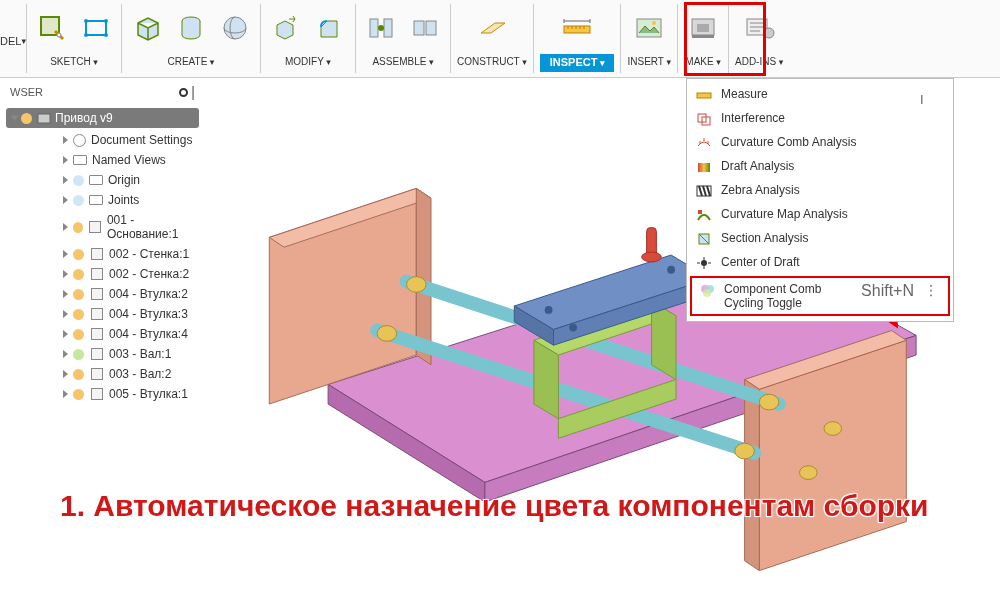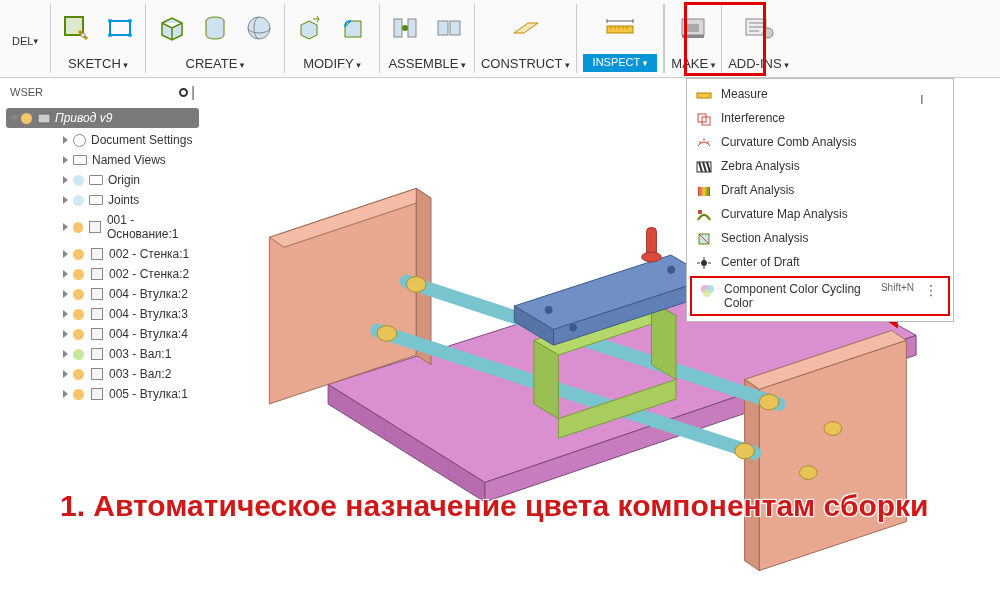--- a/index.html
+++ b/index.html
@@ -4,51 +4,51 @@
 <style>
   * { box-sizing: border-box; margin: 0; padding: 0; font-family: Arial, sans-serif; }
   body { width: 1000px; height: 600px; background: #fff; overflow: hidden; position: relative; }
 
   .toolbar { display: flex; height: 78px; border-bottom: 1px solid #ccc; background: #fafafa; }
   .toolbar-sep { width: 1px; background: #ccc; margin: 4px 0; }
   .tb-group { display: flex; flex-direction: column; align-items: center; padding: 2px 6px 0; }
   .tb-icons { display: flex; gap: 6px; align-items: center; height: 52px; }
   .tb-icon { width: 38px; height: 38px; display: flex; align-items: center; justify-content: center; cursor: pointer; }
   .tb-icon svg { width: 34px; height: 34px; }
-  .tb-label { font-size: 13px; color: #333; padding: 2px 0 4px; }
+  .tb-label { font-size: 10px; color: #333; padding: 2px 0 4px; }
   .tb-label::after { content: " ▾"; font-size: 9px; }
 
-  .model-switch { display:flex; align-items:center; height:56px; padding:26px 12px 0; font-size:11px; color:#333; }
+  .model-switch { display:flex; align-items:center; height:56px; padding:26px 0 0; font-size:11px; color:#333; }
   .model-switch::after { content:" ▾"; font-size:9px; }
 
-  .inspect-btn { background:#0696d7; color:#fff; padding:2px 10px 4px; font-size:11px; }
+  .inspect-btn { background:#0696d7; color:#fff; padding:2px 10px 4px; font-size:11px;font-weight:bold; }
   .inspect-btn::after { content:" ▾"; font-size:9px; }
 
   .browser-header { display:flex; align-items:center; justify-content:space-between; padding:6px 10px; font-size:11px; color:#555;gap:20px; }
   .browser-header .dot { width:9px; height:9px; border-radius:50%; border:2px solid #333; display:inline-block; margin-left:4px;}
   .browser { width: 205px; font-size: 12px; color:#333; }
-  .brow-root { display:flex; align-items:center; gap:4px; background:#7a7a7a; color:#fff; padding:3px 6px; border-radius:3px; margin:2px 6px;font-style:italic; }
+  .brow-root { display:flex; align-items:center; gap:4px; background:#7a7a7a; color:#fff; padding:3px 6px; border-radius:3px; margin:2px 6px; }
   .brow-row { display:flex; align-items:center; gap:5px; padding:3px 4px 3px 10px;margin-left:41px; }
   .brow-row.indent1 { padding-left: 22px; }
   .bulb { width:11px; height:11px; border-radius:50%; display:inline-block; }
   .tri { width:0; height:0; border-top:4px solid transparent; border-bottom:4px solid transparent; border-left:5px solid #888; display:inline-block; }
   .tri.open { transform: rotate(90deg); }
   .mini-ico { width:15px; height:13px; display:inline-flex; align-items:center; justify-content:center; }
   .folder { width:14px; height:10px; border:1px solid #888; background:#fff; border-radius:1px; }
   .gear { width:13px; height:13px; border:1px solid #888; border-radius:50%; position:relative; }
   .cube { width:12px; height:12px; border:1px solid #888; background:#f4f4f4; }
 
   .viewport { position:absolute; left:205px; top:110px; right:0; bottom:0; background:#fff; }
 
   .inspect-hl { position:absolute; left:684px; top:2px; width:82px; height:74px; border:3px solid #e00000; z-index:20; }
 
   .dropdown { position:absolute; left:686px; top:78px; width:268px; background:#fff; border:1px solid #bbb; z-index:30; padding:4px 0; }
   .dd-item { display:flex; align-items:flex-start; gap:8px; padding:4px 8px; font-size:12px; color:#333; cursor:pointer; }
   .dd-ico { width:18px; height:16px; display:flex; align-items:center; justify-content:center; }
-  .dd-sc { margin-left:auto; font-size:10px; color:#666; }
+  .dd-sc { margin-left:auto; font-size:16px; color:#666; }
   .dd-hl { border:2px solid #e00000; margin:1px 3px; }
   .dd-dots { font-size:14px; color:#666; padding:0 2px; }
 
   .arrow { position:absolute; left:756px; top:80px; z-index:25; pointer-events:none; }
 
   .annotation { position:absolute; left:60px; top:488px; font-size:30px; font-weight:bold; color:#d01818; text-shadow: -1px -1px 0 #fff, 1px -1px 0 #fff, -1px 1px 0 #fff, 1px 1px 0 #fff, 0 0 3px #fff; line-height:1.2; z-index:40; }
 
   .sc-letter { position:absolute; left:920px; top:92px; font-size:13px; color:#666; z-index:31; }
 </style>
 </head>
@@ -163,20 +163,32 @@
             <rect x="4" y="15" width="26" height="7" fill="#f7c443" stroke="#b78500"></rect>
             <path d="M8 15 v3 M12 15 v3 M16 15 v3 M20 15 v3 M24 15 v3" stroke="#b78500"></path>
             <path d="M4 10 h26 M4 8 v4 M30 8 v4" stroke="#666"></path>
           </svg>
       </div>
     </div>
     <div class="tb-label inspect-btn">INSPECT</div>
   </div>
   <div class="toolbar-sep"></div>
 
+  <div class="tb-group">
+    <div class="tb-icons">
+      <div class="tb-icon">
+        <svg viewBox="0 0 34 34">
+            <rect x="5" y="8" width="24" height="18" fill="#d7ecd7" stroke="#888"></rect>
+            <path d="M7 22 l6 -7 l5 5 l4 -4 l5 6" fill="#8ab98a" stroke="#5a8a00"></path>
+            <circle cx="22" cy="12" r="2" fill="#f7c443"></circle>
+          </svg>
+      </div>
+    </div>
+    <div class="tb-label">INSERT</div>
+  </div>
   <div class="toolbar-sep"></div>
 
   <div class="tb-group">
     <div class="tb-icons">
       <div class="tb-icon">
         <svg viewBox="0 0 34 34">
             <rect x="6" y="8" width="22" height="16" fill="#d8d8d8" stroke="#888"></rect>
             <rect x="11" y="13" width="12" height="8" fill="#aaa"></rect>
             <rect x="6" y="24" width="22" height="3" fill="#888"></rect>
           </svg>
@@ -378,48 +390,48 @@
     <span>Interference</span>
     </div>
     <div class="dd-item">
       <span class="dd-ico">
         <svg width="16" height="14">
           <path d="M2 10 Q8 2 14 10" fill="none" stroke="#d04a3a"></path>
           <path d="M4 8 v-3 M8 5 v-3 M12 8 v-3" stroke="#d04a3a"></path>
         </svg>
       </span>
     <span>Curvature Comb Analysis</span>
-    </div>
-    <div class="dd-item">
-      <span class="dd-ico">
-        <svg width="16" height="14">
-          <rect x="1" y="2" width="14" height="10" fill="#fff" stroke="#333"></rect>
-          <path d="M3 2 l3 10 M7 2 l3 10 M11 2 l3 10" stroke="#333" stroke-width="2"></path>
-        </svg>
-      </span>
-    <span>Zebra Analysis</span>
     </div>
     <div class="dd-item">
       <span class="dd-ico">
         <svg width="16" height="14">
           <rect x="2" y="3" width="12" height="9" fill="url(#g1)"></rect>
           <defs>
             <linearGradient id="g1">
               <stop offset="0" stop-color="#d04a3a"></stop>
               <stop offset="0.5" stop-color="#f7c443"></stop>
               <stop offset="1" stop-color="#5a8a00"></stop>
             </linearGradient>
           </defs>
         </svg>
       </span>
     <span>Draft Analysis</span>
     </div>
     <div class="dd-item">
       <span class="dd-ico">
         <svg width="16" height="14">
+          <rect x="1" y="2" width="14" height="10" fill="#fff" stroke="#333"></rect>
+          <path d="M3 2 l3 10 M7 2 l3 10 M11 2 l3 10" stroke="#333" stroke-width="2"></path>
+        </svg>
+      </span>
+    <span>Zebra Analysis</span>
+    </div>
+    <div class="dd-item">
+      <span class="dd-ico">
+        <svg width="16" height="14">
           <path d="M2 12 Q8 2 14 12" fill="none" stroke="#5a8a00" stroke-width="2"></path>
           <rect x="2" y="2" width="4" height="4" fill="#d04a3a"></rect>
         </svg>
       </span>
     <span>Curvature Map Analysis</span>
     </div>
     <div class="dd-item">
       <span class="dd-ico">
         <svg width="16" height="14">
           <rect x="3" y="2" width="10" height="10" fill="#cfe2f2" stroke="#5a8a00"></rect>
@@ -438,21 +450,21 @@
     <span>Center of Draft</span>
     </div>
     <div class="dd-item dd-hl">
       <span class="dd-ico">
         <svg width="16" height="14">
           <circle cx="5" cy="6" r="4" fill="#e89ad4" opacity="0.8"></circle>
           <circle cx="10" cy="6" r="4" fill="#9ad4e8" opacity="0.8"></circle>
           <circle cx="7" cy="10" r="4" fill="#d4e89a" opacity="0.8"></circle>
         </svg>
       </span>
-    <span>Component Color Cycling Color</span>
+    <span>Component Comb Cycling Toggle</span>
       <span class="dd-sc">Shift+N</span>
       <span class="dd-dots">⋮</span>
     </div>
   </div>
 <div class="sc-letter">I</div>
 
 <svg class="arrow" width="200" height="270">
   <defs>
       <marker id="ah" markerWidth="12" markerHeight="12" refX="9" refY="5" orient="auto">
         <path d="M0 0 L10 5 L0 10 z" fill="#e00000"></path>

